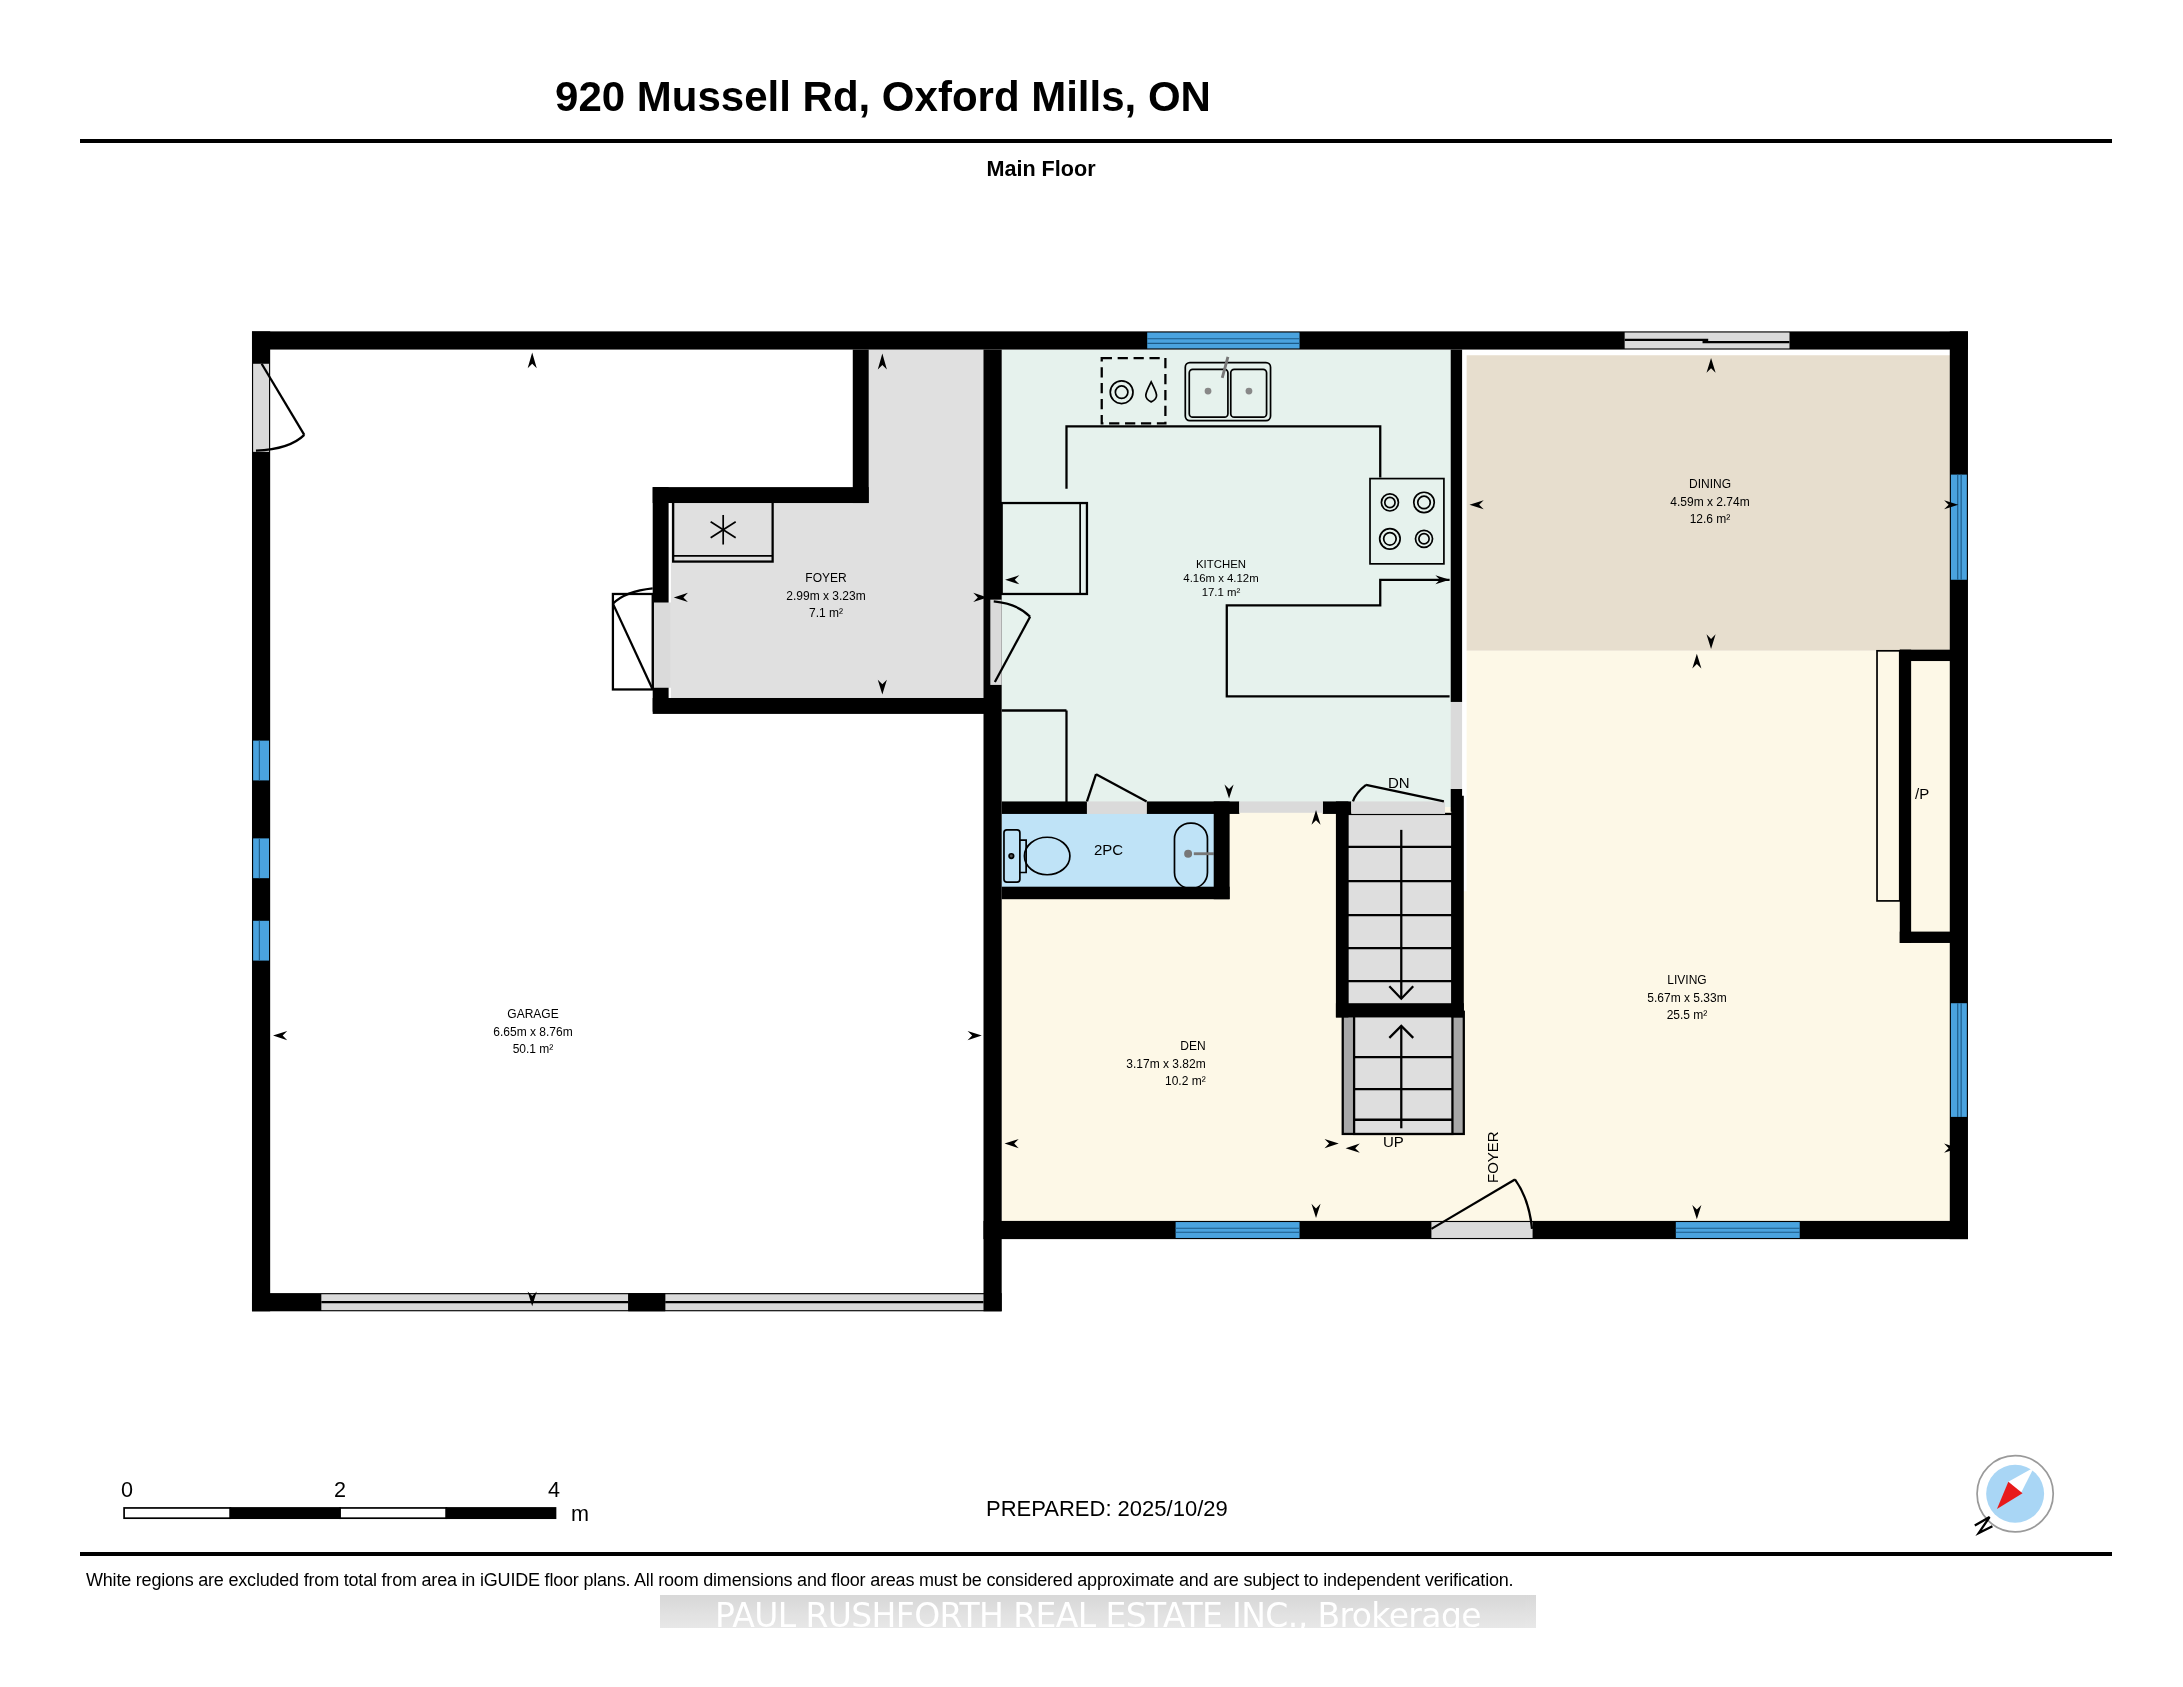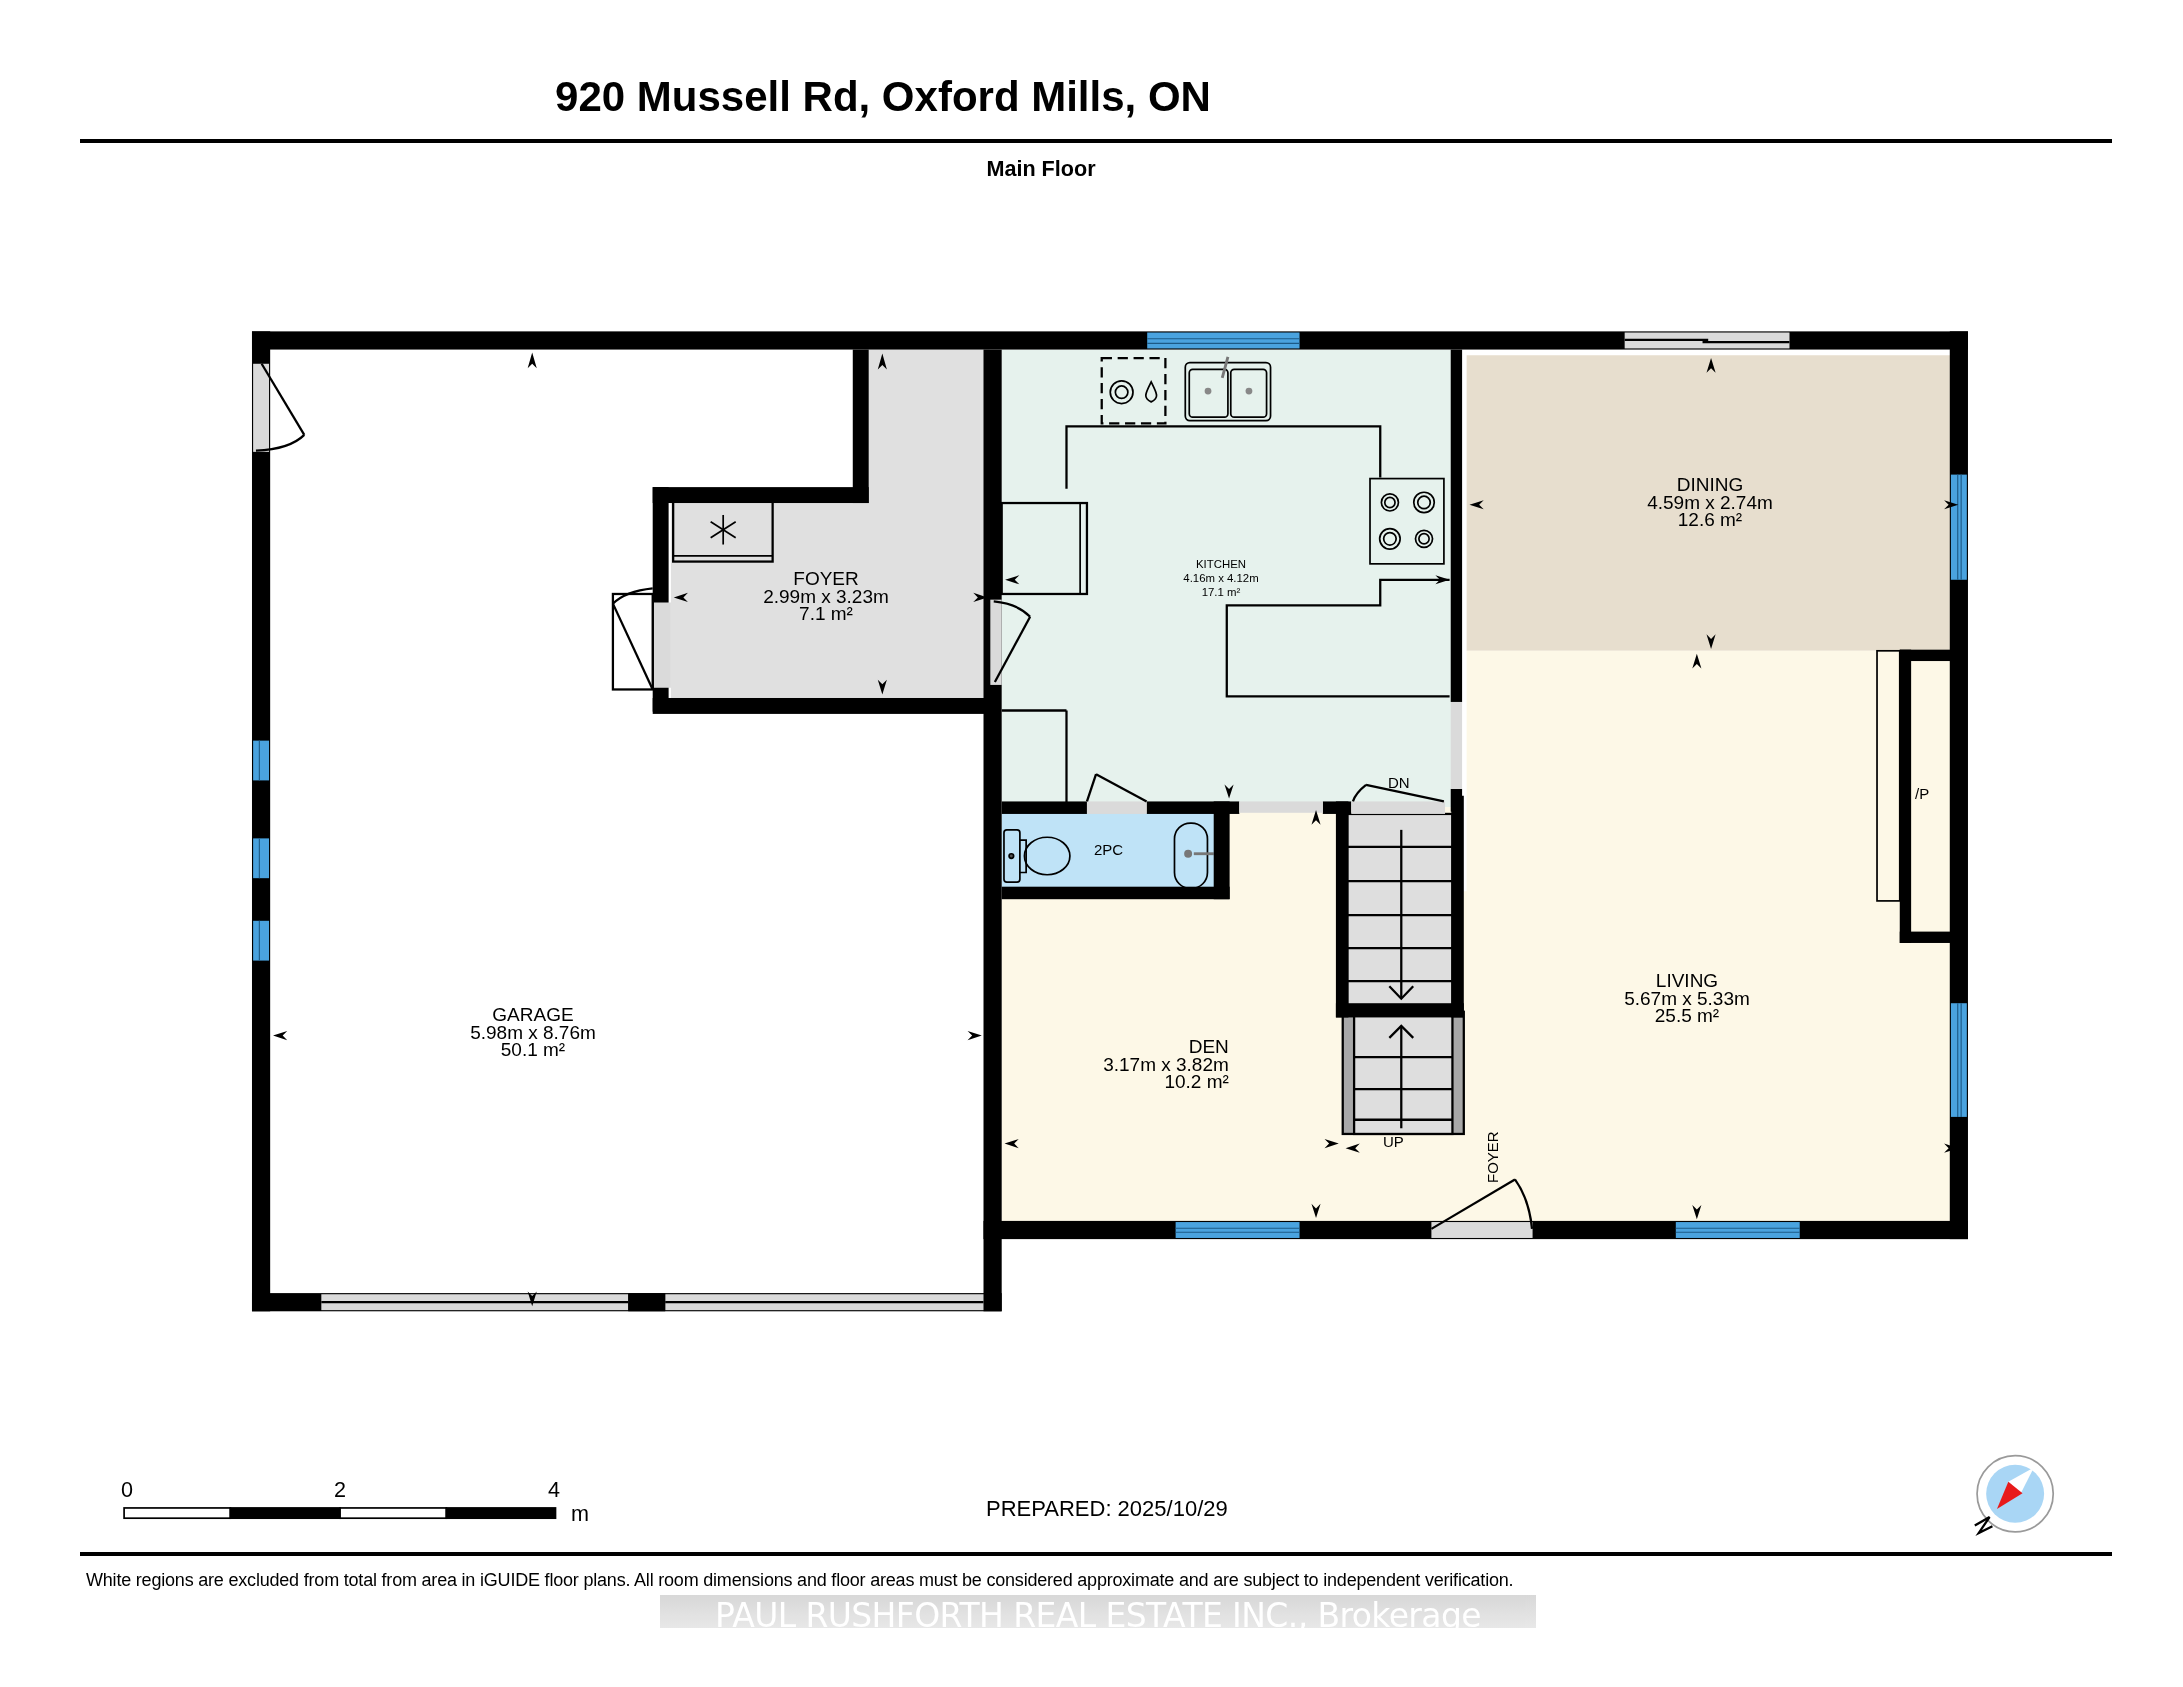--- a/index.html
+++ b/index.html
@@ -2,21 +2,21 @@
 <html style="font-size:9px"><head>
 <meta charset="utf-8">
 <style>
   html, body { margin:0; padding:0; background:#ffffff; }
   body { width:2183px; height:1687px; position:relative; overflow:hidden; font-family:"Liberation Sans", sans-serif; color:#000; }
   .abs { position:absolute; }
   .title { left:0; width:1766px; top:73px; text-align:center; font-size:42px; font-weight:bold; letter-spacing:0px; }
   .rule-top { left:80px; width:2032px; top:139px; height:4px; background:#000; }
   .subtitle { left:967px; width:148px; top:156px; text-align:center; font-size:21.6px; font-weight:bold; }
   svg.plan { position:absolute; left:0; top:0; width:2183px; height:1687px; }
-  .room-label { position:absolute; text-align:center; font-size:19px; line-height:17.6px; transform:translateX(-50%); white-space:nowrap; }
+  .room-label { position:absolute; text-align:center; font-size:12px; line-height:17.6px; transform:translateX(-50%); white-space:nowrap; }
   .lbl { position:absolute; font-size:15px; white-space:nowrap; }
   .scale-num { position:absolute; font-size:21.6px; }
   .prepared { left:986px; top:1496px; font-size:22px; }
   .rule-bottom { left:80px; width:2032px; top:1552px; height:4px; background:#000; }
   .disclaimer { left:86px; top:1570px; font-size:18px; letter-spacing:-0.2px; }
   .watermark { left:660px; top:1595px; width:876px; height:33px; background:linear-gradient(to bottom, #d4d4d4, #e6e6e6); color:#ffffff; font-family:"DejaVu Sans", sans-serif; font-size:33px; line-height:41px; text-align:center; letter-spacing:-0.6px; opacity:0.9; }
 </style>
 </head>
 <body>
 
@@ -270,21 +270,21 @@
   <g stroke="#000" stroke-width="3">
     <rect x="218" y="2653" width="187" height="18" fill="#fff"></rect>
     <rect x="405" y="2653" width="193" height="18" fill="#000"></rect>
     <rect x="598" y="2653" width="187" height="18" fill="#fff"></rect>
     <rect x="785" y="2653" width="192" height="18" fill="#000"></rect>
   </g>
 </svg>
 
 <div class="room-label" style="left:533px; top:1006px;">
   <div>GARAGE</div>
-  <div>5.98m x 8.76m</div>
+  <div>6.65m x 8.76m</div>
   <div>50.1 m²</div>
 </div>
 <div class="room-label" style="left:826px; top:570px;">
   <div>FOYER</div>
   <div>2.99m x 3.23m</div>
   <div>7.1 m²</div>
 </div>
 <div class="room-label" style="left:1221px; top:557px; font-size:11.4px; line-height:14.2px;">
   <div>KITCHEN</div>
   <div>4.16m x 4.12m</div>

